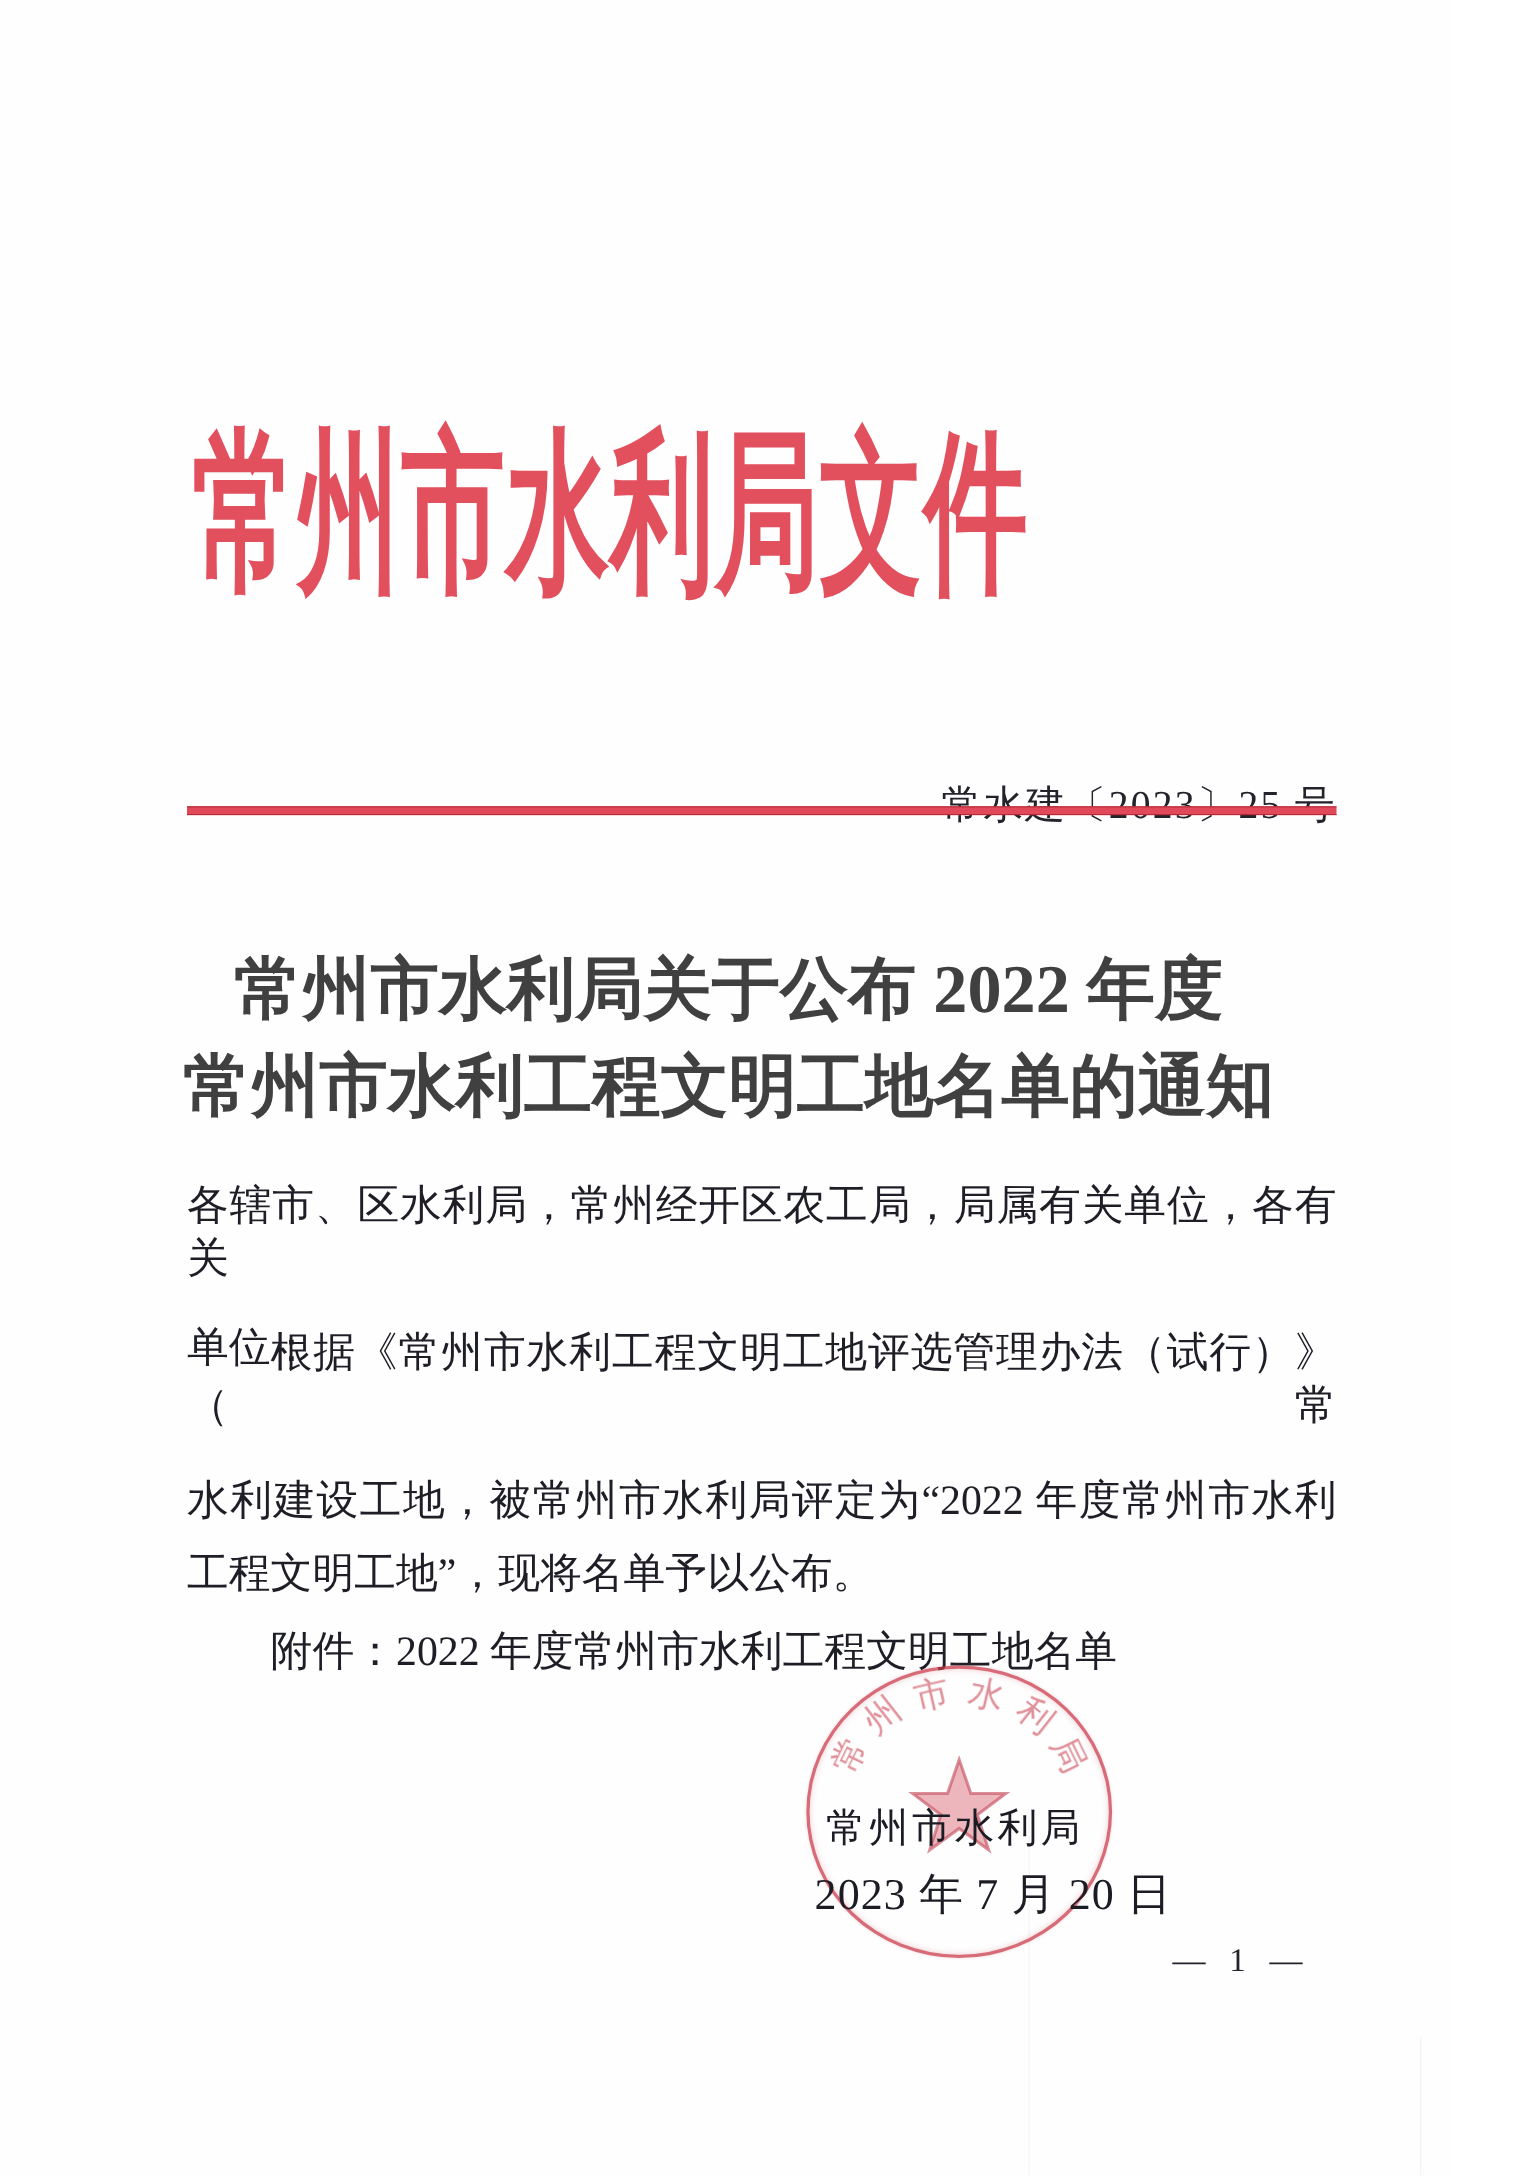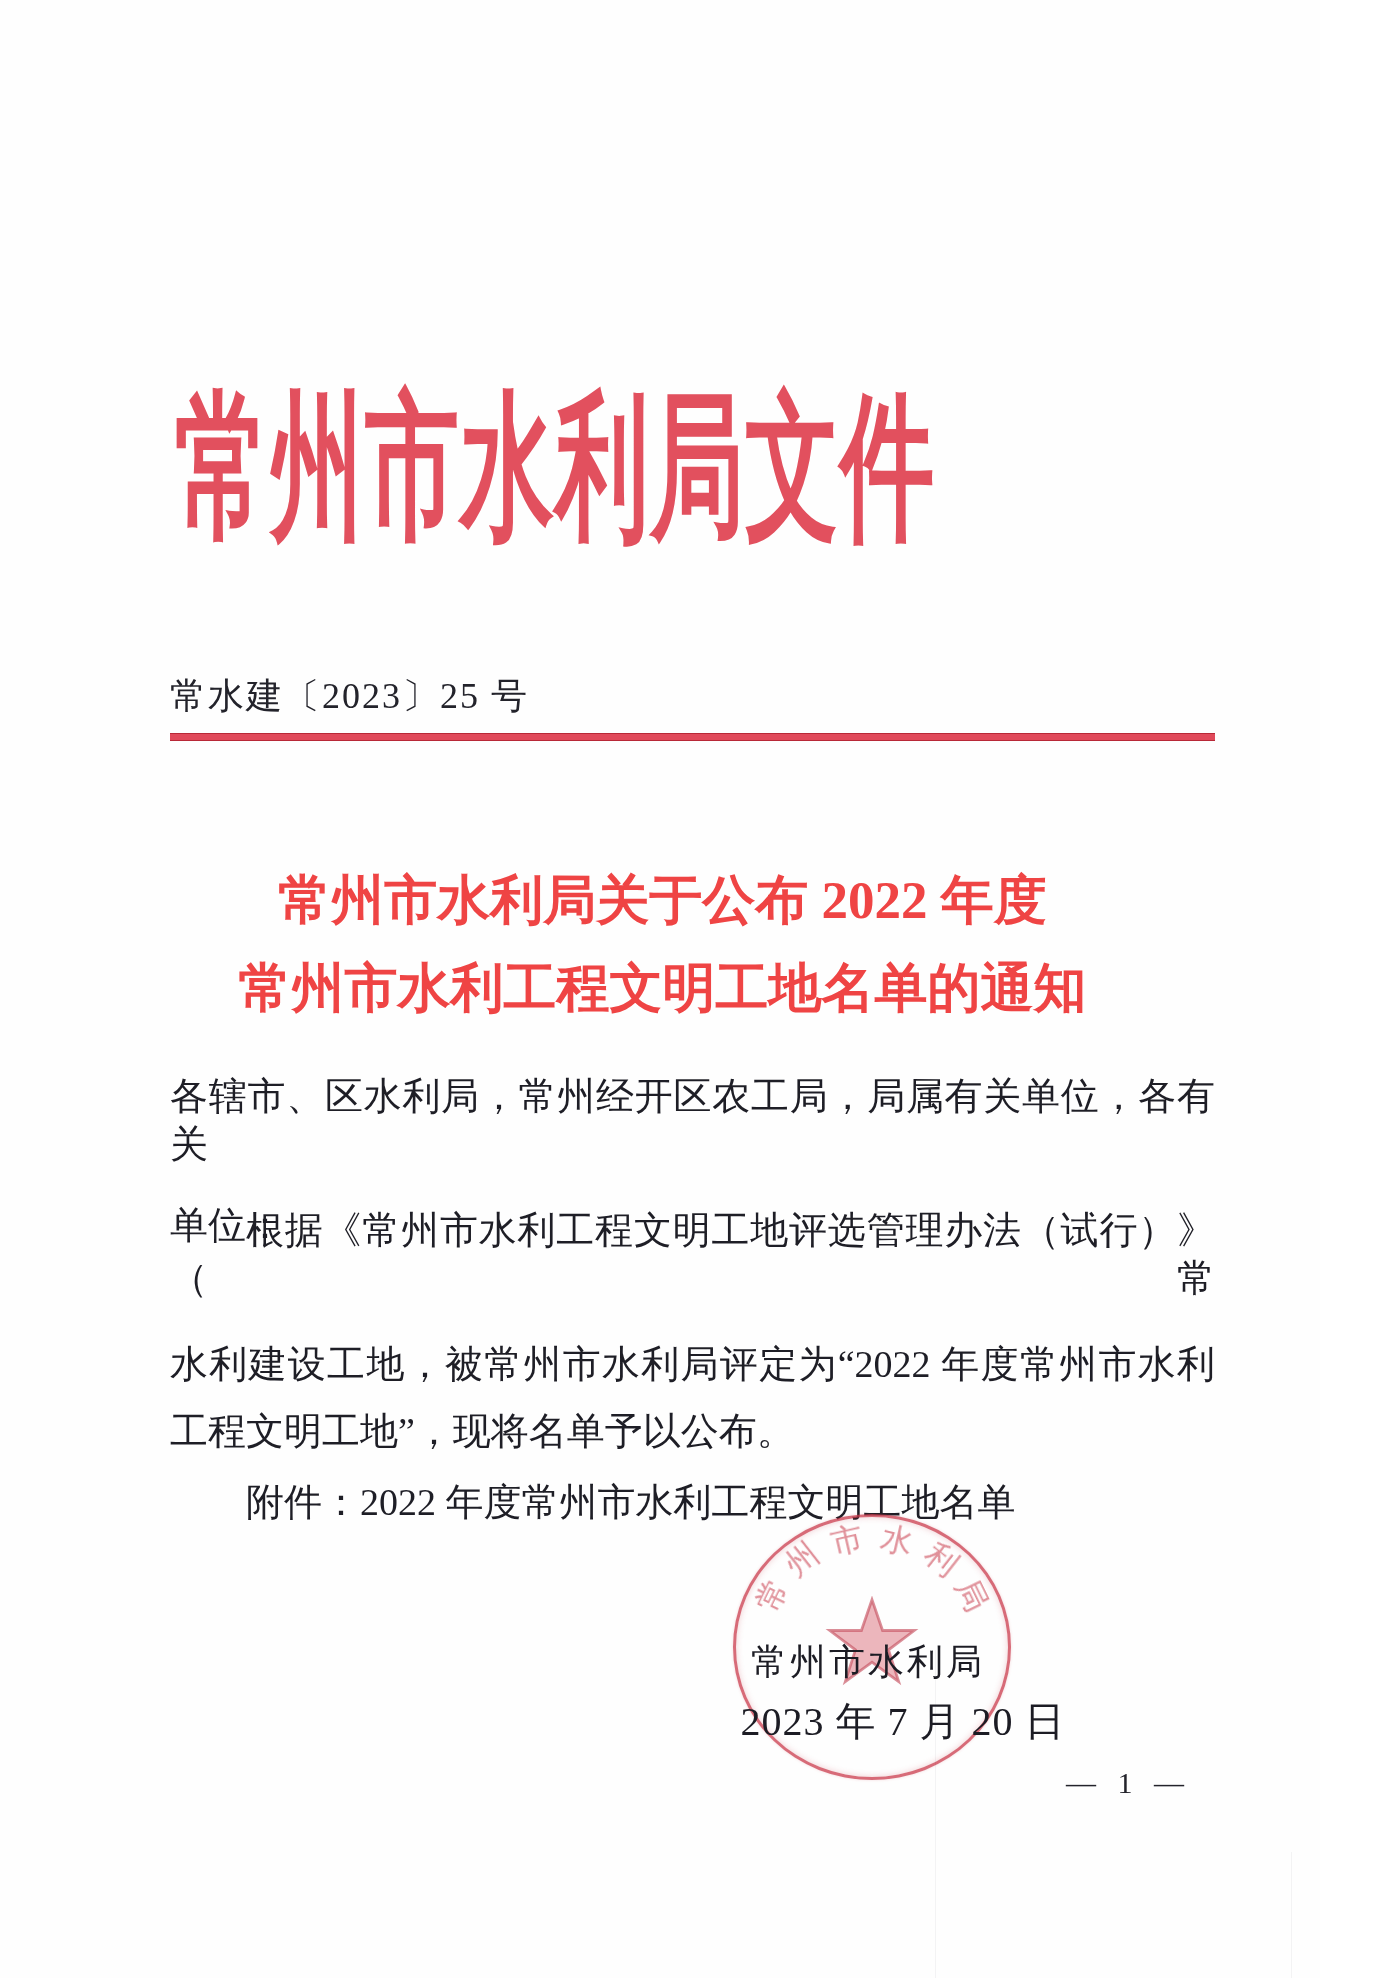--- a/index.html
+++ b/index.html
@@ -31,23 +31,23 @@
     transform: scaleY(1.7);
     transform-origin: 50% 50%;
     white-space: nowrap;
     letter-spacing: 1px;
   }
 
   
   .doc-number {
     position: absolute;
     left: 170px;
-    top: 672px;
-    width: 1045px;
-    text-align: left;
+    top: 708px;
+    width: 1045px;
+    text-align: right;
     font-size: 36px;
     color: #23232b;
     letter-spacing: 2px;
     white-space: nowrap;
   }
 
   
   .red-divider {
     position: absolute;
     left: 170px;
@@ -59,23 +59,23 @@
     border-bottom: 1px solid #b82837;
   }
 
   
   .notice-title {
     position: absolute;
     left: 140px;
     top: 856px;
     width: 1045px;
     text-align: center;
-    font-size: 53px;
+    font-size: 62px;
     font-weight: 700;
-    color: #ef4444;
+    color: #404040;
     line-height: 88px;
     white-space: nowrap;
   }
 
   
   .bline {
     position: absolute;
     left: 170px;
     width: 1045px;
     font-size: 38px;

